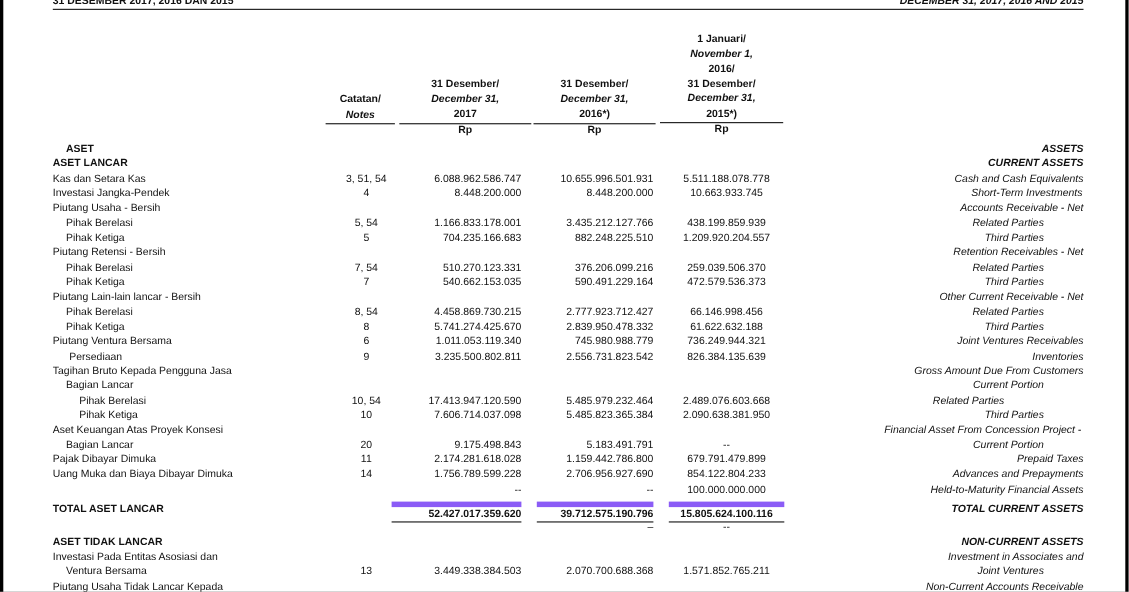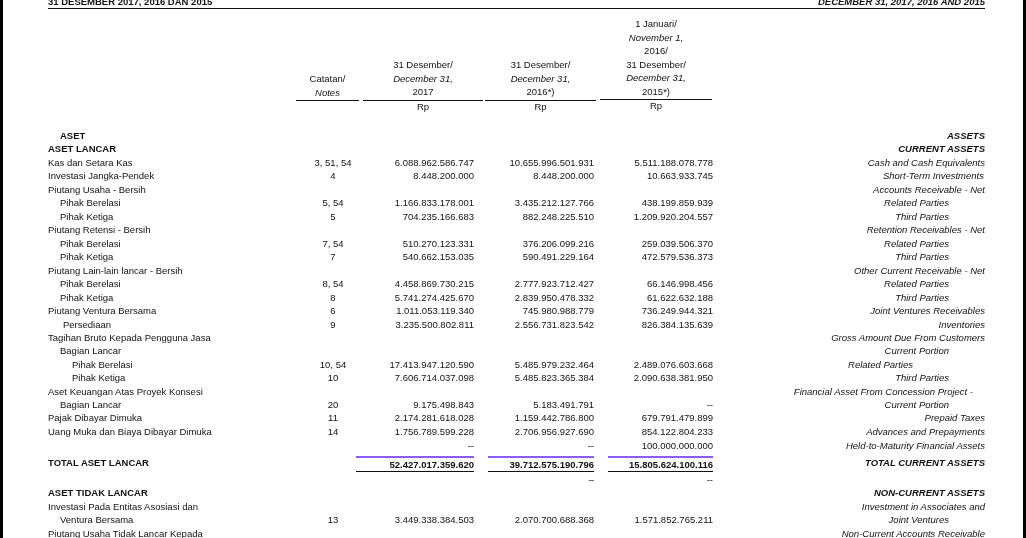--- a/index.html
+++ b/index.html
@@ -12,38 +12,39 @@
     background: #fff; overflow: hidden;
   }
   .hdr-left, .hdr-right {
     position: absolute; top: -4px; font-size: 9.5px; font-weight: bold; line-height: 11px;
   }
   .hdr-left { left: 45px; }
   .hdr-right { right: 38px; font-style: italic; }
   .hdr-rule { position: absolute; left: 45px; right: 38px; top: 8px; border-top: 1.3px solid #111; }
 
   .colhead {
-    position: absolute; font-size: 9.5px; font-weight: normal; line-height: 13.5px;
+    position: absolute; font-size: 9.5px; font-weight: bold; line-height: 13.5px;
     text-align: center;
+    margin-top: 12px;
   }
   .colhead .it { font-style: italic; }
   .colhead .line { display: block; }
   .colhead .rule { border-top: 1px solid #111; margin-top: 1px; }
   .colhead .rp { display: block; line-height: 12px; }
 
   .row { position: absolute; left: 45px; right: 38px; height: 13.5px; font-size: 9.5px; line-height: 13.5px; }
   .row .lab { position: absolute; left: 0; white-space: nowrap; }
   .row .note { position: absolute; left: 250px; width: 70px; text-align: center; }
   .row .v { position: absolute; text-align: right; width: 125px; }
   .row .v1 { left: 308px; width: 118px; }
   .row .v2 { left: 440px; width: 106px; }
-  .row .v3 { left: 560px; width: 105px; }
+  .row .v3 { left: 560px; width: 105px; text-align: center; }
   .row .en { position: absolute; right: 0; font-style: italic; white-space: nowrap; text-align: right; }
   .bold { font-weight: bold; }
-  .total .v { border-top: 2px solid #8b5cf6; border-bottom: 1px solid #111; line-height: 13px; }
+  .total .v { border-top: 5px solid #8b5cf6; border-bottom: 1px solid #111; line-height: 13px; }
 </style>
 </head>
 <body>
 
 <div class="page">
   <div class="hdr-left">31 DESEMBER 2017, 2016 DAN 2015</div>
   <div class="hdr-right">DECEMBER 31, 2017, 2016 AND 2015</div>
   <div class="hdr-rule"></div>
 
   <div class="colhead" style="left:293px; top:72px; width:63px;">
@@ -199,21 +200,21 @@
       <div class="row" style="top: 371px;">
         <span class="lab" style="left: 24px;">Pihak Ketiga</span>
         <span class="note">10</span>
         <span class="v v1">7.606.714.037.098</span>
         <span class="v v2">5.485.823.365.384</span>
         <span class="v v3">2.090.638.381.950</span>
         <span class="en" style="right: 36px;">Third Parties</span>
       </div>
       <div class="row" style="top: 385px;">
         <span class="lab" style="left: 0px;">Aset Keuangan Atas Proyek Konsesi</span>
-        <span class="en" style="right: 12px;">Financial Asset From Concession Project -</span>
+        <span class="en" style="right: 2px;">Financial Asset From Concession Project -</span>
       </div>
       <div class="row" style="top: 398px;">
         <span class="lab" style="left: 12px;">Bagian Lancar</span>
         <span class="note">20</span>
         <span class="v v1">9.175.498.843</span>
         <span class="v v2">5.183.491.791</span>
         <span class="v v3">--</span>
         <span class="en" style="right: 36px;">Current Portion</span>
       </div>
       <div class="row" style="top: 411px;">

